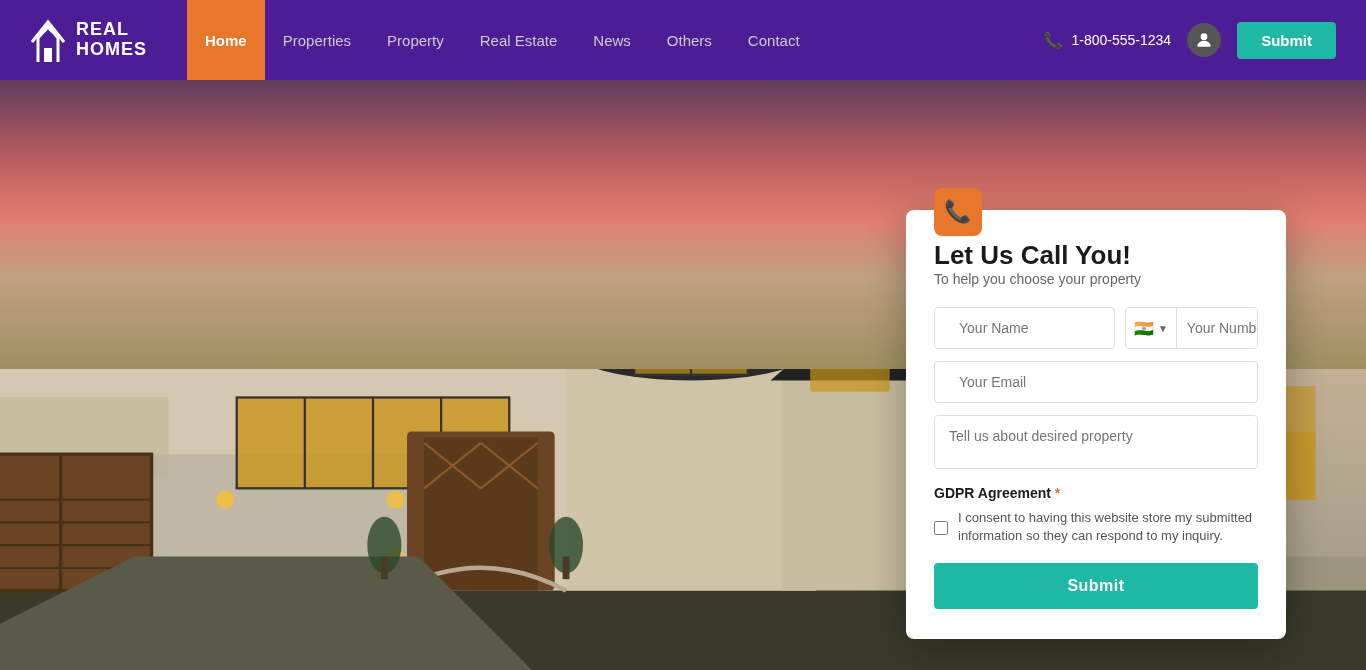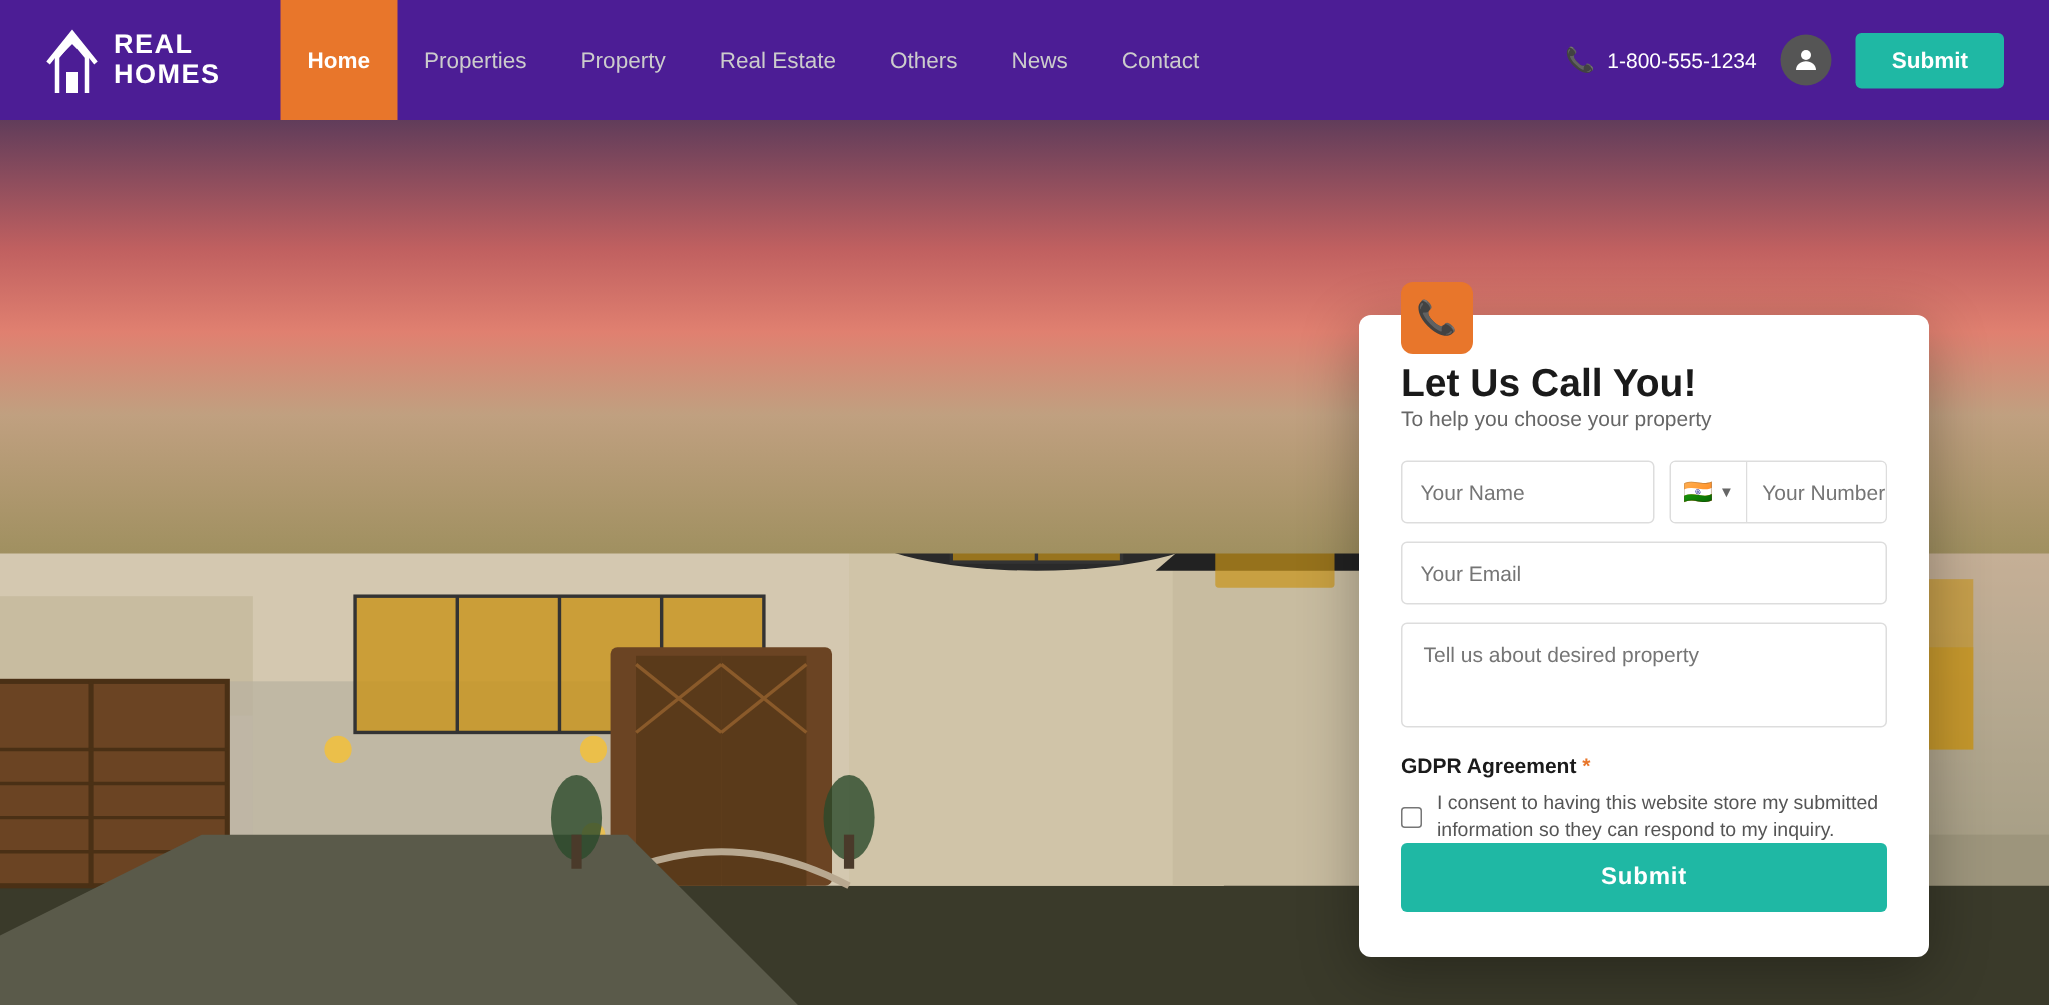--- a/index.html
+++ b/index.html
@@ -174,21 +174,21 @@
       color: #666;
       margin-bottom: 20px;
     }
     .form-row {
       display: flex;
       gap: 10px;
       margin-bottom: 12px;
     }
     .form-input {
       width: 100%;
-      padding: 12px 12px;
+      padding: 12px 24px;
       border: 1.5px solid #ddd;
       border-radius: 4px;
       font-size: 14px;
       color: #999;
       outline: none;
     }
     .phone-input-wrapper {
       display: flex;
       align-items: center;
       border: 1.5px solid #ddd;
@@ -217,26 +217,26 @@
       outline: none;
     }
     .form-textarea {
       width: 100%;
       padding: 12px 14px;
       border: 1.5px solid #ddd;
       border-radius: 4px;
       font-size: 14px;
       color: #999;
       resize: none;
-      height: 70px;
+      height: 54px;
       outline: none;
       margin-bottom: 12px;
       font-family: Arial, sans-serif;
     }
-    .gdpr-section { }
+    .gdpr-section { margin-bottom: 18px; }
     .gdpr-label {
       font-size: 14px;
       font-weight: 700;
       color: #1a1a1a;
       margin-bottom: 8px;
     }
     .gdpr-asterisk { color: #e8762b; }
     .gdpr-checkbox-row {
       display: flex;
       align-items: center;
@@ -282,22 +282,22 @@
       <span>REAL</span><br>
       <span>HOMES</span>
     </div>
   </div>
 
   <div class="nav-links">
     <a class="nav-link active">Home</a>
     <a class="nav-link">Properties</a>
     <a class="nav-link">Property</a>
     <a class="nav-link">Real Estate</a>
+    <a class="nav-link">News</a>
     <a class="nav-link">Others</a>
-    <a class="nav-link">News</a>
     <a class="nav-link">Contact</a>
   </div>
 
   <div class="nav-right">
     <div class="phone-area">
       <span class="phone-icon">📞</span>
       <span>1-800-555-1234</span>
     </div>
     <div class="user-icon">
       <svg width="20" height="20" viewBox="0 0 24 24" fill="white">

